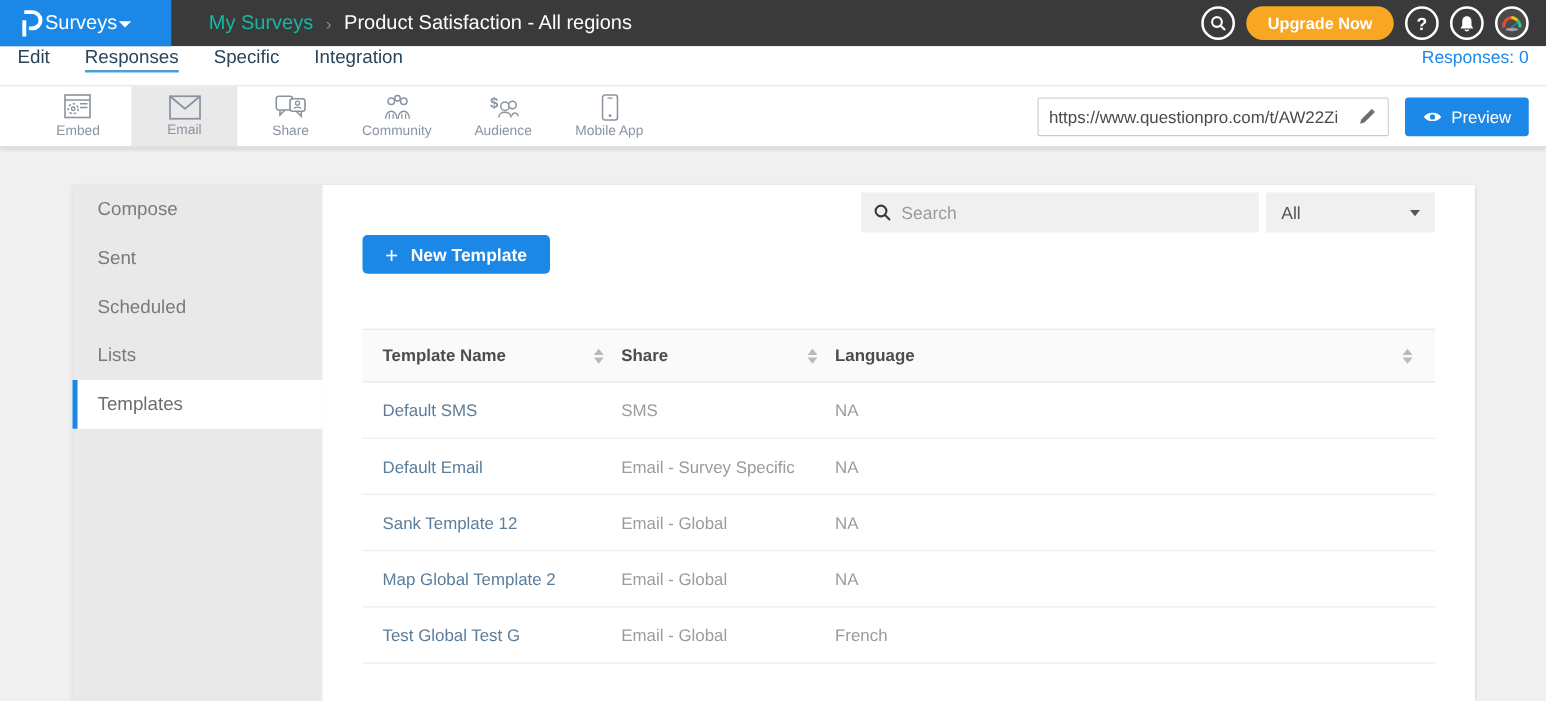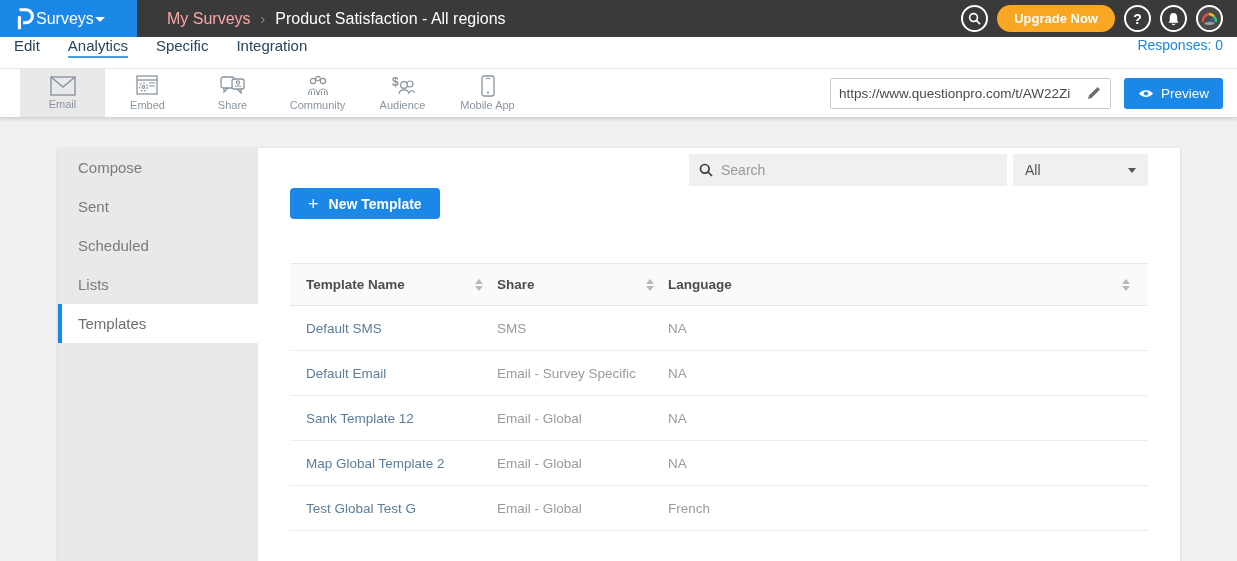--- a/index.html
+++ b/index.html
@@ -8,21 +8,21 @@
 
   
   .top-header { height:37px; background:#3a3a3a; display:flex; align-items:center; }
   .logo-block { width:137px; height:37px; background:#1b87e6; display:flex; align-items:center;
     padding-left:15px; gap:1px; cursor:pointer; }
   .logo-glyph { width:20px; height:26px; }
   .product-name { color:#fff; font-size:16px; }
   .caret-down { width:0; height:0; border-left:5px solid transparent; border-right:5px solid transparent;
     border-top:5px solid #fff; margin-top:2px; }
   .breadcrumb { display:flex; align-items:center; margin-left:30px; gap:10px; font-size:16px; }
-  .crumb-parent { color:#fca5a5; cursor:pointer; }
+  .crumb-parent { color:#14b8a6; cursor:pointer; }
   .crumb-sep { color:#8a8a8a; font-size:14px; }
   .crumb-current { color:#fdfdfd; }
   .header-right { margin-left:auto; display:flex; align-items:center; gap:9px; padding-right:14px; }
   .circle-btn { width:27px; height:27px; border:2px solid #fff; border-radius:50%;
     display:flex; align-items:center; justify-content:center; color:#fff; font-size:14px;
     font-weight:bold; cursor:pointer; background:transparent; }
   .upgrade-btn { background:#f9a623; color:#fff; border:none; border-radius:14px;
     font-size:13px; font-weight:bold; padding:6px 17px; cursor:pointer;
     font-family:"Liberation Sans", sans-serif; }
   .avatar-circle { width:27px; height:27px; border:2px solid #fff; border-radius:50%;
@@ -136,49 +136,49 @@
         <path d="M9 12 L14 8" stroke="#3a6ea8" stroke-width="1.6"></path>
         <ellipse cx="9.5" cy="13.5" rx="5" ry="1.4" fill="#9aa0a6"></ellipse>
       </svg>
     </div>
   </div>
 </div>
 
 <div class="survey-nav">
   <div class="nav-tabs">
     <span class="nav-tab">Edit</span>
-    <span class="nav-tab active">Analytics</span>
+    <span class="nav-tab active">Responses</span>
     <span class="nav-tab">Specific</span>
     <span class="nav-tab">Integration</span>
   </div>
   <span class="responses">Responses: 0</span>
 </div>
 
 <div class="toolbar">
-  <div class="tool-tab active">
-    <span class="tool-icon">
-      <svg width="26" height="20" viewBox="0 0 26 20">
-          <rect x="1" y="1" width="24" height="18" stroke="#8a94a0" stroke-width="1.4" fill="none"></rect>
-          <polyline points="1,1 13,11 25,1" stroke="#8a94a0" stroke-width="1.4" fill="none"></polyline>
-        </svg>
-    </span>
-    <span class="tool-label">Email</span>
-  </div>
   <div class="tool-tab">
     <span class="tool-icon">
       <svg width="24" height="22" viewBox="0 0 24 22">
           <rect x="1" y="1" width="20" height="18" stroke="#8a94a0" stroke-width="1.3" fill="none"></rect>
           <line x1="1" y1="5" x2="21" y2="5" stroke="#8a94a0" stroke-width="1.3"></line>
           <line x1="13" y1="8" x2="19" y2="8" stroke="#8a94a0" stroke-width="1.1"></line>
           <line x1="13" y1="11" x2="19" y2="11" stroke="#8a94a0" stroke-width="1.1"></line>
           <circle cx="7.5" cy="12" r="4" stroke="#8a94a0" stroke-width="1.2" fill="none" stroke-dasharray="2 1.6"></circle>
           <circle cx="7.5" cy="12" r="1.4" stroke="#8a94a0" stroke-width="1.1" fill="none"></circle>
         </svg>
     </span>
     <span class="tool-label">Embed</span>
+  </div>
+  <div class="tool-tab active">
+    <span class="tool-icon">
+      <svg width="26" height="20" viewBox="0 0 26 20">
+          <rect x="1" y="1" width="24" height="18" stroke="#8a94a0" stroke-width="1.4" fill="none"></rect>
+          <polyline points="1,1 13,11 25,1" stroke="#8a94a0" stroke-width="1.4" fill="none"></polyline>
+        </svg>
+    </span>
+    <span class="tool-label">Email</span>
   </div>
   <div class="tool-tab">
     <span class="tool-icon">
       <svg width="26" height="22" viewBox="0 0 26 22">
           <rect x="1" y="2" width="13" height="11" rx="2" stroke="#8a94a0" stroke-width="1.3" fill="none"></rect>
           <path d="M4 13 L4 17 L8 13" stroke="#8a94a0" stroke-width="1.3" fill="none"></path>
           <rect x="12" y="4" width="12" height="10" rx="2" stroke="#8a94a0" stroke-width="1.3" fill="#fff"></rect>
           <path d="M21 14 L21 18 L17 14" stroke="#8a94a0" stroke-width="1.3" fill="none"></path>
           <circle cx="18" cy="7.5" r="1.6" stroke="#8a94a0" stroke-width="1.1" fill="none"></circle>
           <path d="M15.5 12 C15.5 10.3 20.5 10.3 20.5 12" stroke="#8a94a0" stroke-width="1.1" fill="none"></path>

